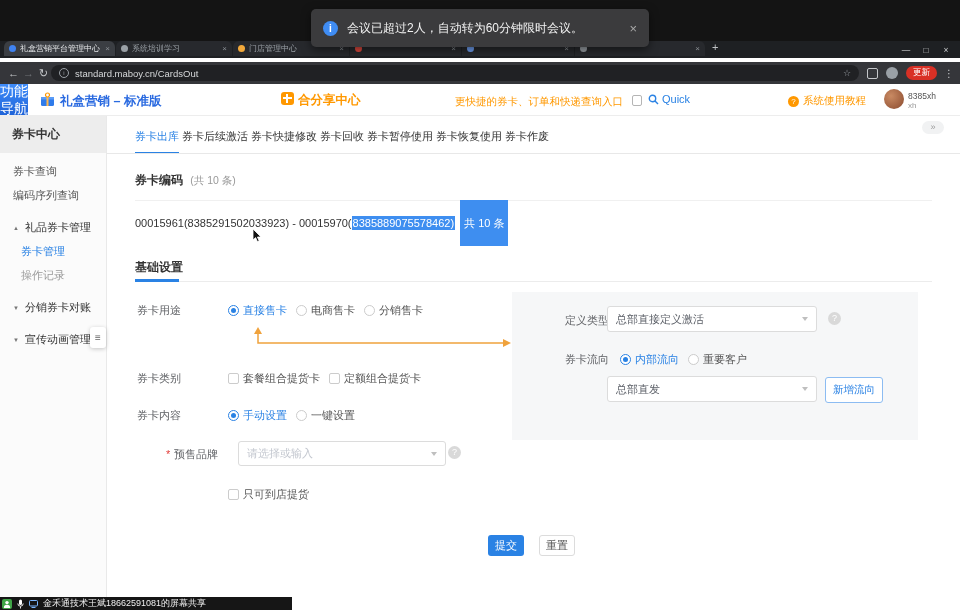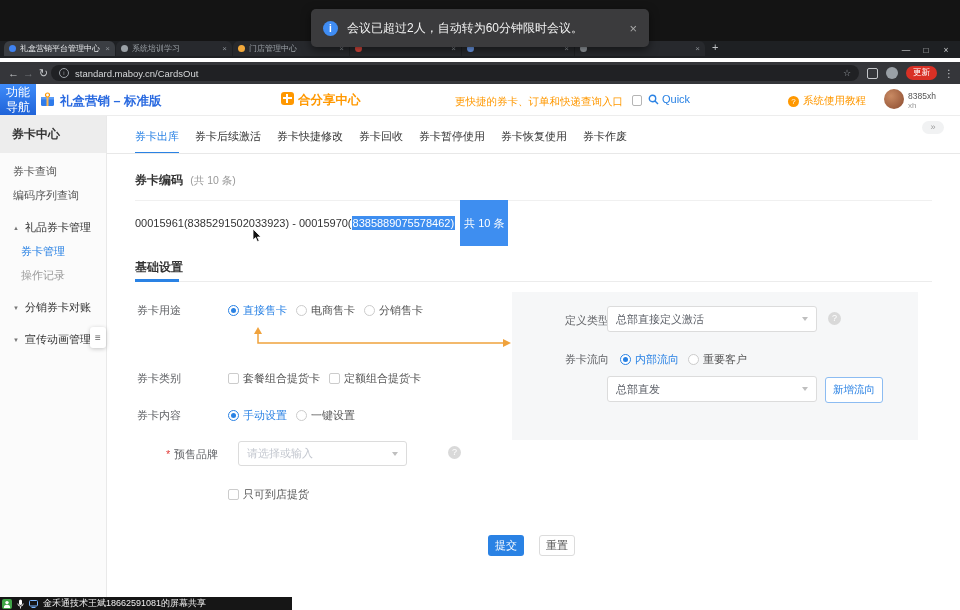--- a/index.html
+++ b/index.html
@@ -37,22 +37,22 @@
   .siteinfo{width:8px;height:8px;border-radius:50%;border:1px solid #9aa0a6;color:#9aa0a6;font-size:6px;line-height:8px;text-align:center;flex:0 0 auto}
   .url{color:#d6d8da;font-size:9.5px;margin-left:6px;white-space:nowrap}
   .star{margin-left:auto;color:#9aa0a6;font-size:9px;cursor:pointer}
   .ext-ico{width:9px;height:9px;border:1px solid #c5c7ca;border-radius:2px;margin-left:8px;cursor:pointer}
   .prof-ico{width:12px;height:12px;border-radius:50%;background:#9aa0a6;margin-left:8px;cursor:pointer}
   .update-chip{margin-left:8px;height:14px;border-radius:8px;background:#d93025;color:#fff;font-size:8.5px;display:flex;align-items:center;padding:0 7px;cursor:pointer}
   .kebab{color:#c5c7ca;margin-left:7px;font-size:10px;cursor:pointer}
 
   
   .appheader{position:absolute;left:0;top:84px;width:960px;height:32px;background:#fff;border-bottom:1px solid #ededed;box-sizing:border-box;z-index:2}
-  .navbadge{position:absolute;left:0;top:0;width:36px;height:31px;background:linear-gradient(180deg,#3f8cfa,#1f63d8);
-            color:#fff;font-size:12px;line-height:1.2;display:flex;flex-direction:column;align-items:center;justify-content:center;cursor:pointer}
+  .navbadge{position:absolute;left:0;top:0;width:28px;height:31px;background:linear-gradient(180deg,#3f8cfa,#1f63d8);
+            color:#fff;font-size:14px;line-height:1.2;display:flex;flex-direction:column;align-items:center;justify-content:center;cursor:pointer}
   .logo-icon{position:absolute;left:40px;top:8px}
   .logo-text{position:absolute;left:60px;top:9px;font-size:12.5px;font-weight:bold;color:#2a6ae0;white-space:nowrap}
   .share-center{position:absolute;left:281px;top:8px;display:flex;align-items:flex-start;gap:4px;font-size:12.5px;font-weight:bold;color:#ff9800;cursor:pointer;white-space:nowrap}
   .sc-icon{width:13px;height:13px;border-radius:3px;background:#ff9800;position:relative;flex:0 0 auto}
   .sc-icon::after{content:"";position:absolute;left:2px;right:2px;top:5px;height:2px;background:#fff}
   .sc-icon::before{content:"";position:absolute;top:2px;bottom:2px;left:5px;width:2px;background:#fff}
   .quick-hint{position:absolute;left:455px;top:11px;font-size:10.5px;color:#ff9800;white-space:nowrap}
   .hint-icon{position:absolute;left:632px;top:11px;width:8px;height:9px;border:1px solid #b5b5b5;border-radius:2px}
   .quick{position:absolute;left:648px;top:9px;display:flex;align-items:center;gap:3px;color:#2a82e4;font-size:11px;cursor:pointer}
   .tutorial{position:absolute;left:788px;top:10px;display:flex;align-items:center;gap:4px;font-size:10.5px;color:#ff9800;cursor:pointer;white-space:nowrap}
@@ -70,21 +70,21 @@
   .sb-item.sub{padding-left:21px}
   .sb-item.active{color:#2a82e4}
   .sb-item.dim{color:#999}
   .sb-handle{position:absolute;left:90px;top:211px;width:16px;height:21px;background:#fff;border-radius:3px;
              box-shadow:0 1px 4px rgba(0,0,0,.22);text-align:center;line-height:21px;font-size:10px;color:#666;z-index:6;cursor:pointer}
 
   
   .main{position:absolute;left:107px;top:116px;right:0;bottom:0;background:#fff}
   .collapse-pill{position:absolute;right:16px;top:5px;width:22px;height:13px;background:#f1f2f3;border-radius:7px;color:#999;
                  font-size:9px;line-height:13px;text-align:center;cursor:pointer}
-  .mtabs{position:absolute;left:28px;top:13px;display:flex;gap:16px}
+  .mtabs{position:absolute;left:28px;top:13px;display:flex;gap:3px}
   .mtab{font-size:11px;color:#333;padding-bottom:10px;position:relative;cursor:pointer;white-space:nowrap}
   .mtab.active{color:#2a82e4}
   .mtab.active::after{content:"";position:absolute;left:0;right:0;bottom:0;height:2px;background:#2a82e4}
   .mtab-border{position:absolute;left:0;right:0;top:37px;height:1px;background:#e8e8e8}
   .sec-title{position:absolute;left:28px;top:56px;font-size:12px;font-weight:bold;color:#333;white-space:nowrap}
   .cnt{font-weight:normal;color:#999;font-size:10.5px;margin-left:4px}
   .div1{position:absolute;left:28px;right:28px;top:84px;height:1px;background:#f0f0f0}
   .codeline{position:absolute;left:28px;top:100px;font-size:11px;color:#333;white-space:nowrap}
   .sel{background:#3e8ef0;color:#fff;padding:1px 1px}
   .badge{margin-left:5px;padding:17px 4px;border-radius:0}
@@ -318,21 +318,21 @@
         <span class="rtext">手动设置</span>
       </label>
       <label class="radio">
         <span class="rdot"></span>
         <span class="rtext">一键设置</span>
       </label>
     </div>
 
     <span class="req" style="left:59px;top:331px">*</span>
     <span class="flabel" style="left:67px;top:331px">预售品牌</span>
-    <div class="select placeholder" style="left:131px;top:325px;width:169px;height:25px">
+    <div class="select placeholder" style="left:131px;top:325px;width:208px;height:25px">
       <span class="sel-text">请选择或输入</span>
       <span class="caret"></span>
     </div>
     <span class="help" style="left:341px;top:330px">?</span>
 
     <div class="opts" style="left:121px;top:371px">
       <label class="check">
         <span class="cbox"></span>
         <span>只可到店提货</span>
       </label>

